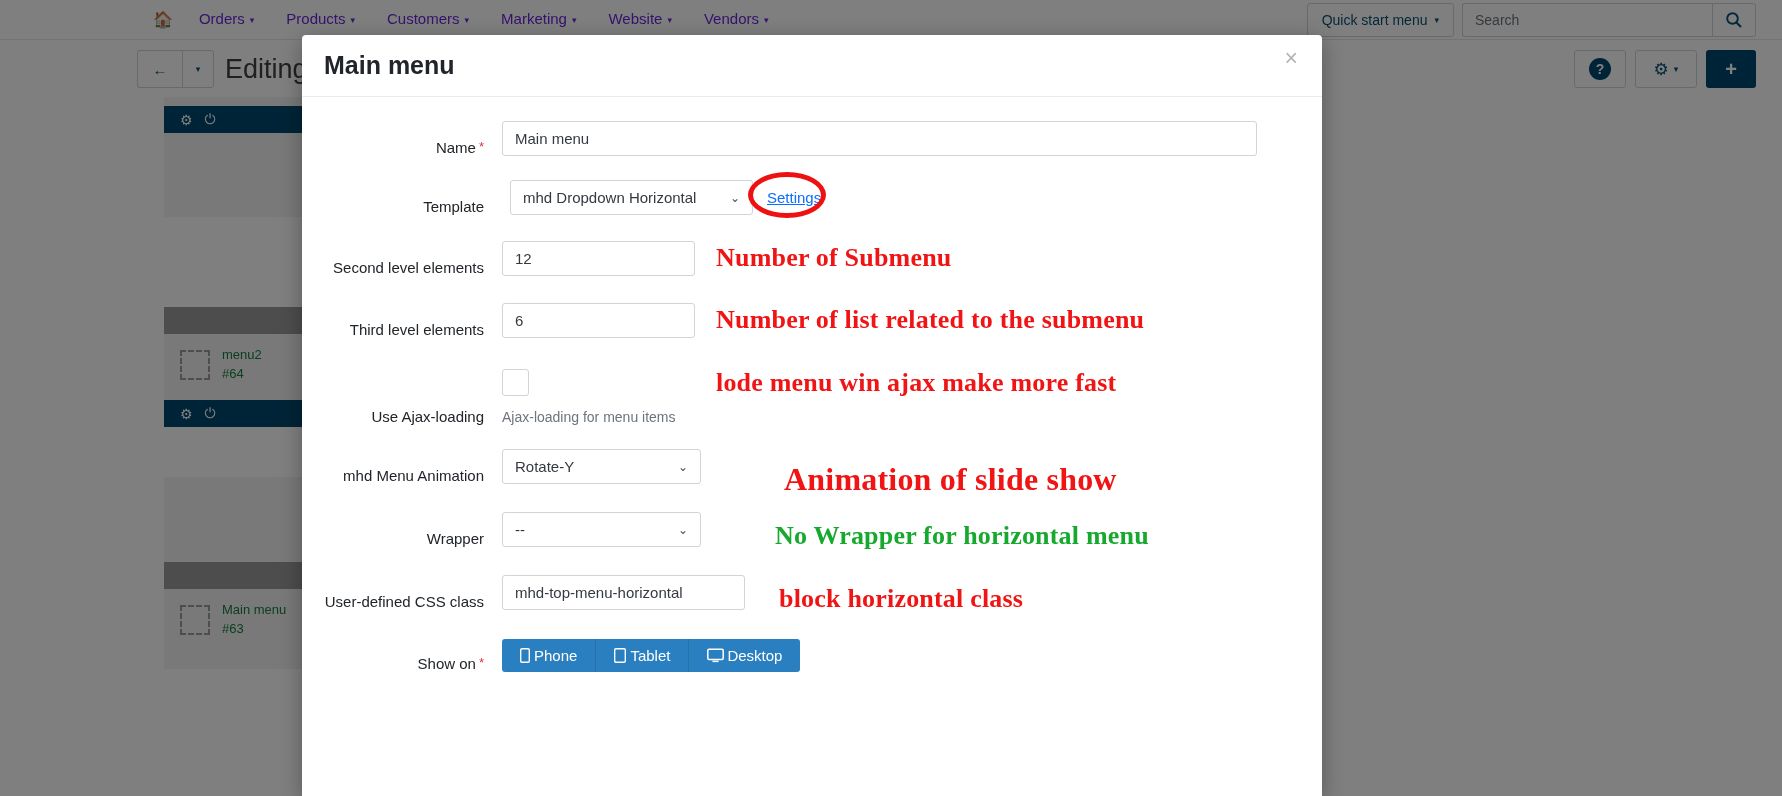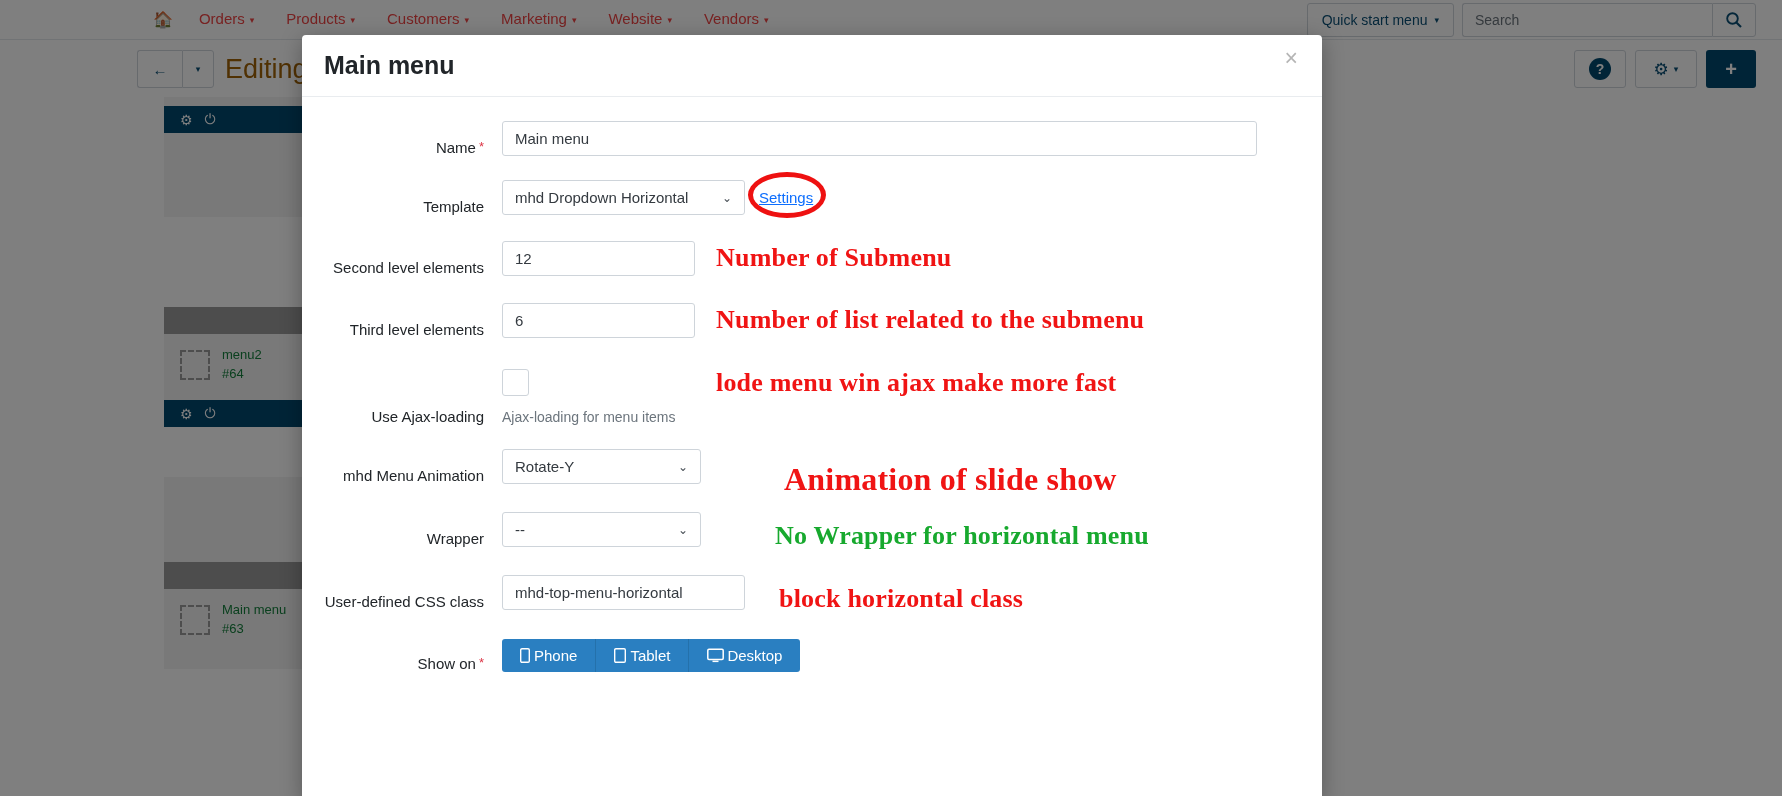--- a/index.html
+++ b/index.html
@@ -15,21 +15,21 @@
   
   .page { position:absolute; inset:0; background:#ffffff; }
 
   .navbar {
     position:absolute; left:0; top:0; width:1782px; height:40px;
     background:#ffffff; display:flex; align-items:center;
     border-bottom:1px solid #e3e6ea;
   }
   .nav-left { display:flex; align-items:center; margin-left:143px; gap:0px; }
   .nav-item {
-    color:#ef4444; font-size:15px; padding:0 16px; line-height:40px;
+    color:#6d28d9; font-size:15px; padding:0 16px; line-height:40px;
     white-space:nowrap; cursor:pointer;
   }
   .nav-item .caret { font-size:9px; margin-left:5px; vertical-align:middle; }
   .home-icon { color:#0b4f75; font-size:16px; padding:0 10px; line-height:40px; }
   .nav-right { position:absolute; right:26px; top:3px; display:flex; align-items:stretch; height:34px; }
   .qs-btn {
     border:1px solid #ced4da; background:#fff; color:#0b4f75;
     font-size:14px; padding:0 14px; display:flex; align-items:center; border-radius:3px;
     white-space:nowrap;
   }
@@ -48,21 +48,21 @@
   .subbar { position:absolute; left:0; top:41px; width:1782px; height:66px; background:#fff; }
   .back-group { position:absolute; left:137px; top:9px; display:flex; }
   .btn-outline {
     border:1px solid #ced4da; background:#fff; color:#0b4f75;
     height:38px; display:flex; align-items:center; justify-content:center;
     font-size:15px; border-radius:3px;
   }
   .btn-back { width:45px; border-radius:3px 0 0 3px; border-right:none; }
   .btn-back-caret { width:32px; border-radius:0 3px 3px 0; font-size:9px; }
   .editing-title {
-    position:absolute; left:225px; top:13px; font-size:27px; color:#a16207;
+    position:absolute; left:225px; top:13px; font-size:27px; color:#404040;
     white-space:nowrap;
   }
   .right-tools { position:absolute; right:26px; top:9px; display:flex; gap:9px; }
   .tool-box { width:52px; height:38px; }
   .tool-gear { width:62px; }
   .btn-plus {
     width:50px; height:38px; background:#00486e; color:#fff; border-radius:3px;
     display:flex; align-items:center; justify-content:center; font-size:20px; font-weight:bold;
   }
 
@@ -261,21 +261,21 @@
 
       <div class="form-row">
         <div class="form-label">
           <span>Name</span><span class="req">*</span>
         </div>
         <div class="form-ctrl-wrap">
           <div class="inp inp-name">Main menu</div>
         </div>
       </div>
 
-      <div class="form-row" style="margin-bottom:26px;">
+      <div class="form-row" style="margin-bottom:26px;gap:8px;">
         <div class="form-label">Template</div>
         <div class="settings-row">
           <div class="inp inp-sel" style="width:243px;">
             <span>mhd Dropdown Horizontal</span>
             <span class="chev">⌄</span>
           </div>
           <a class="settings-link" href="#">Settings</a>
         </div>
       </div>
 

